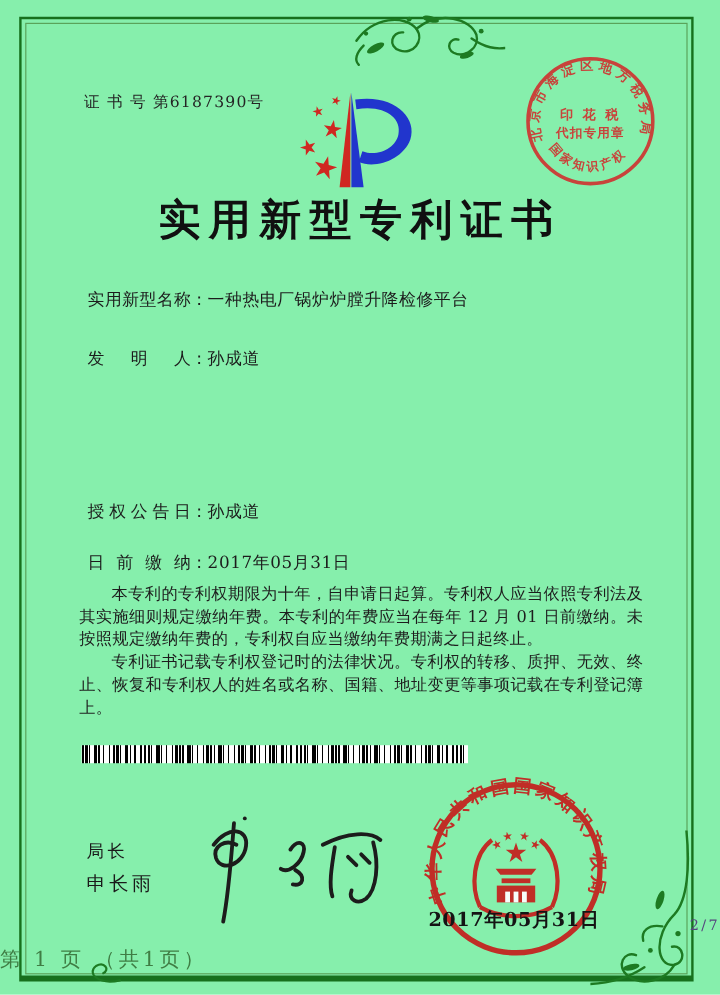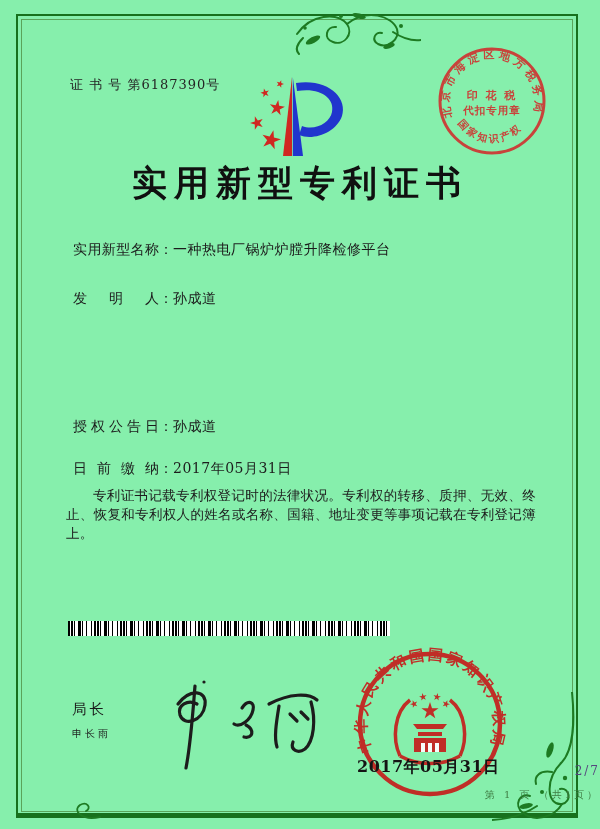--- a/index.html
+++ b/index.html
@@ -20,25 +20,25 @@
     letter-spacing:7px; color:#101010; }
   .field-row { position:absolute; left:73px; font-size:14px; white-space:nowrap; color:#1c1c1c; }
   .field-label { display:inline-block; width:86px; text-align:justify; text-align-last:justify; }
   .field-value { letter-spacing:.5px; }
   .body-text { left:66px; top:486px; width:470px; font-size:13.5px; line-height:19px;
     color:#1d1d1d; letter-spacing:.3px; text-align:justify; }
   .body-text p { text-indent:2em; margin:0; }
   .barcode { left:68px; top:621px; width:322px; height:15px;
     background:repeating-linear-gradient(90deg,#000 0 2px,#fff 2px 3px,#000 3px 5px,#fff 5px 6px,#000 6px 7px,#fff 7px 10px,#000 10px 13px,#fff 13px 14px,#000 14px 15px,#fff 15px 18px,#000 18px 19px,#fff 19px 23px,#000 23px 24px,#fff 24px 26px); }
   .director-title { left:72px; top:700px; font-size:14.5px; letter-spacing:3px; color:#1a1a1a; }
-  .director-name  { left:72px; top:727px; font-size:10px; letter-spacing:3px; color:#1a1a1a; }
+  .director-name  { left:72px; top:727px; font-size:16px; letter-spacing:3px; color:#1a1a1a; }
   .signature-svg { left:150px; top:680px; width:195px; height:92px; }
   .office-seal-svg { left:352px; top:646px; width:156px; height:156px; opacity:.93; }
   .seal-date { left:357px; top:757px; font-size:16px; font-weight:600; color:#141414; letter-spacing:.5px; }
-  .footer-page { left:0; right:0; top:788px; text-align:right; font-size:10px;
+  .footer-page { left:0; right:0; top:788px; text-align:left; font-size:17px;
     color:#3f7d44; letter-spacing:3px; }
   .footer-frac { left:0; right:0; top:764px; text-align:right; font-size:12px;
     color:#55457e; letter-spacing:2px; }
   .flourish-top { left:293px; top:4px; width:128px; height:56px; }
   .flourish-br { left:492px; top:692px; width:88px; height:132px; }
   .flourish-bl { left:70px; top:799px; width:34px; height:22px; }
   svg text { font-family:"DejaVu Serif","Liberation Serif",serif; }
 </style>
 </head>
 <body>
@@ -125,20 +125,21 @@
     <span class="field-label">实用新型名称</span><span>：</span><span class="field-value">一种热电厂锅炉炉膛升降检修平台</span>
   </div>
   <div class="field-row" style="top:418px">
     <span class="field-label">授权公告日</span><span>：</span><span class="field-value">孙成道</span>
   </div>
   <div class="field-row" style="top:460px">
     <span class="field-label">日前缴纳</span><span>：</span><span class="field-value">2017年05月31日</span>
   </div>
 
   <div class="abs body-text">
+    <p>本专利的专利权期限为十年，自申请日起算。专利权人应当依照专利法及其实施细则规定缴纳年费。本专利的年费应当在每年 12 月 01 日前缴纳。未按照规定缴纳年费的，专利权自应当缴纳年费期满之日起终止。</p>
     <p>专利证书记载专利权登记时的法律状况。专利权的转移、质押、无效、终止、恢复和专利权人的姓名或名称、国籍、地址变更等事项记载在专利登记簿上。</p>
   </div>
 
   <div class="abs barcode"></div>
 
   <div class="abs director-title">局长</div>
   <div class="abs director-name">申长雨</div>
 
   <svg class="abs signature-svg" viewBox="0 0 195 92">
     <g stroke="#1c1c1c" stroke-width="3.2" fill="none" stroke-linecap="round" stroke-linejoin="round">

